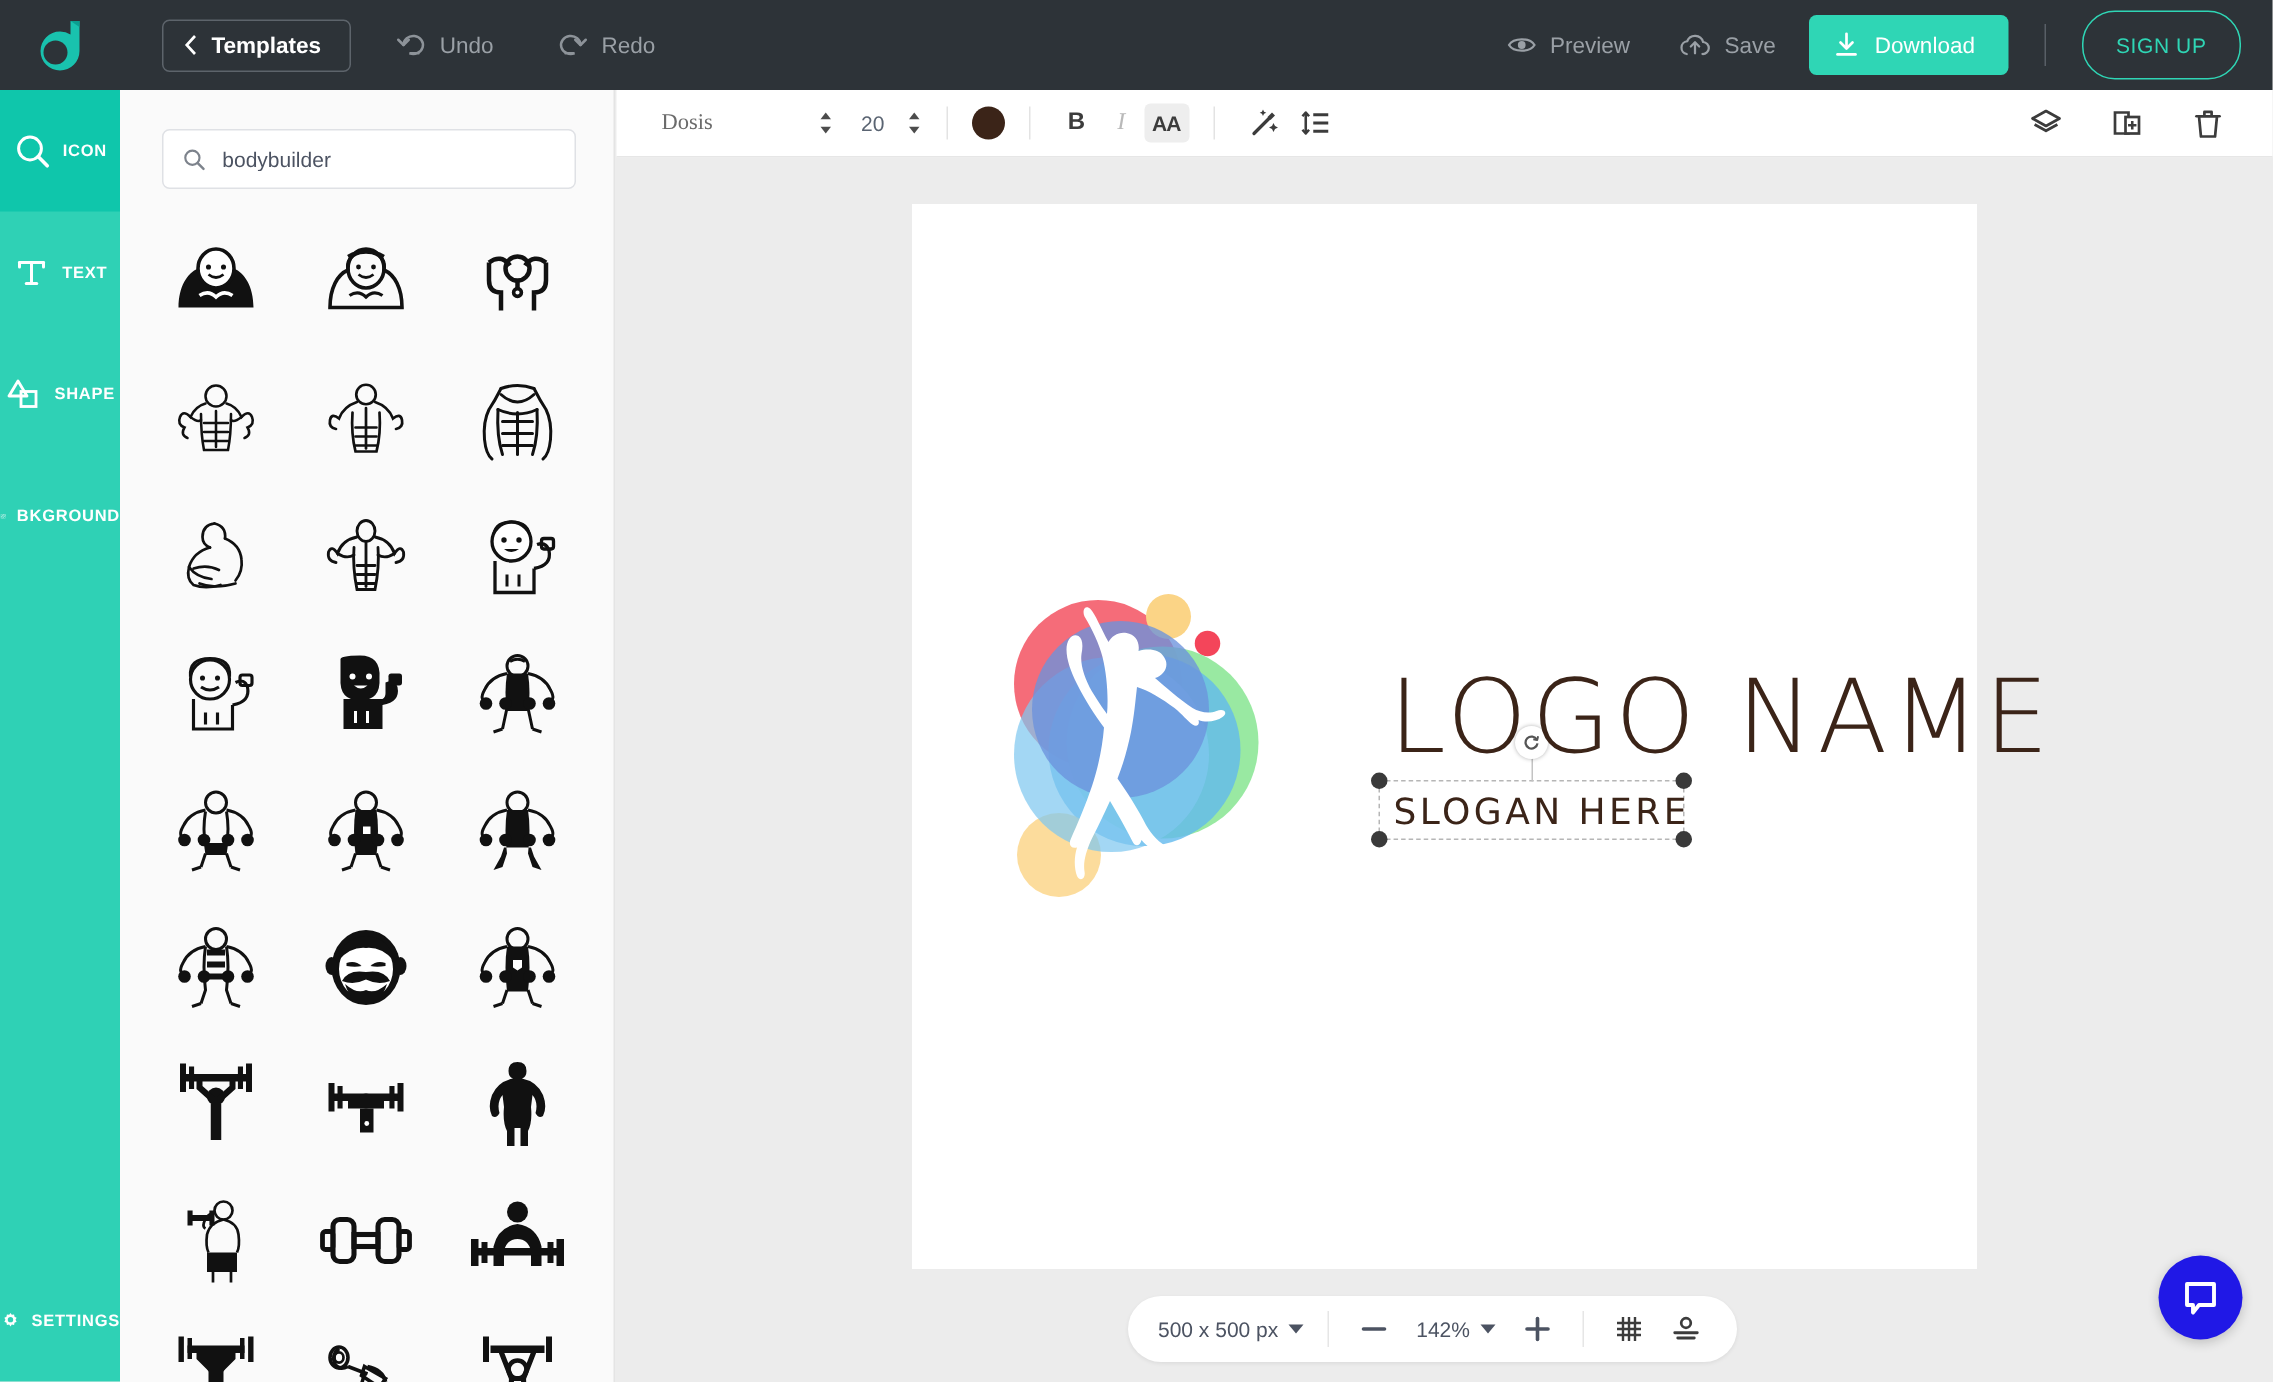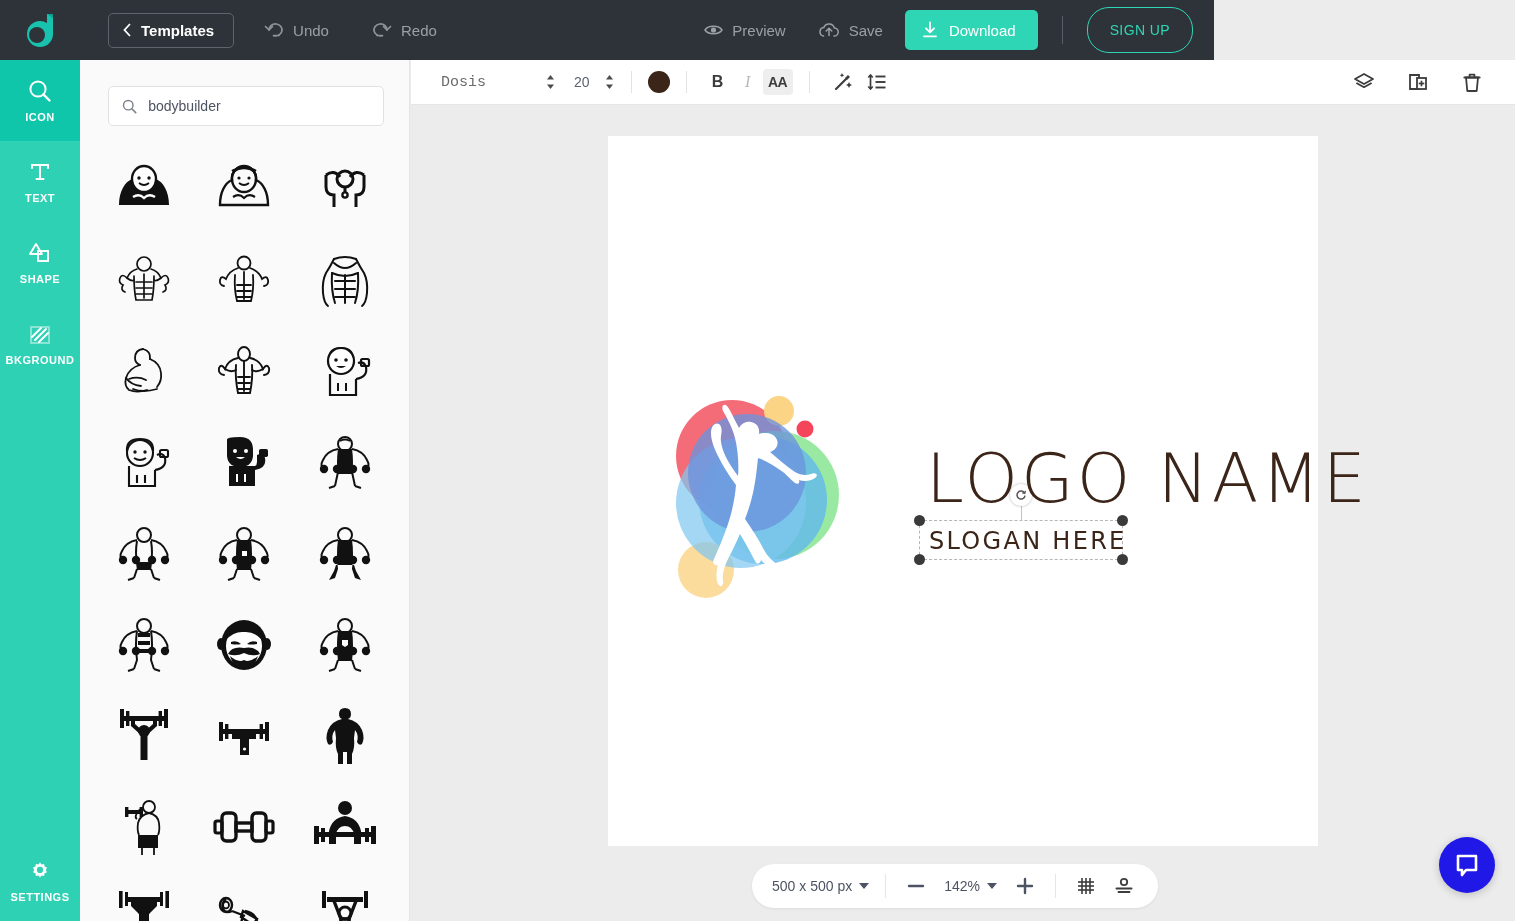--- a/index.html
+++ b/index.html
@@ -6,21 +6,21 @@
   html, body {
     width: 1515px; height: 921px;
     font-family: "Liberation Sans", sans-serif;
     background: #ececec;
     overflow: hidden;
   }
 
   
   #topbar {
     position: absolute; top: 0; left: 0;
-    width: 1214px; height: 60px;
+    width: 1515px; height: 60px;
     background: #2d3338;
     display: flex; align-items: center;
   }
   #brand-logo {
     width: 80px; height: 60px;
     display: flex; align-items: center; justify-content: center;
   }
   .tb-btn {
     display: flex; align-items: center; gap: 9px;
     color: #9aa0a6; font-size: 15px;
@@ -58,21 +58,21 @@
   }
 
   
   #rail {
     position: absolute; top: 60px; left: 0;
     width: 80px; height: 861px;
     background: #2fd1b5;
   }
   .rail-item {
     height: 81px;
-    display: flex; flex-direction: column;
+    display: flex; flex-direction: row;
     align-items: center; justify-content: center;
     gap: 7px; cursor: pointer; color: #fff;
   }
   .rail-item.active { background: #0fc6ab; }
   .rail-label {
     font-size: 11px; font-weight: bold; letter-spacing: 0.5px;
   }
   #rail-settings {
     position: absolute; bottom: 0; left: 0;
     width: 80px; height: 80px;
@@ -121,21 +121,21 @@
     width: 1104px; height: 45px;
     background: #fff;
     border-bottom: 1px solid #e6e6e6;
     display: flex; align-items: center;
   }
   #font-select {
     margin-left: 30px; width: 115px;
     display: flex; align-items: center; justify-content: space-between;
     cursor: pointer;
   }
-  .font-name { font-size: 15px; color: #6b6b6b; font-family: Liberation Mono, monospace; }
+  .font-name { font-size: 15px; color: #6b6b6b; font-family: Liberation Serif, serif; }
   #font-size-box {
     margin-left: 18px; display: flex; align-items: center; gap: 14px;
   }
   .size-val { font-size: 14px; color: #5a6472; }
   .tb-sep { width: 1px; height: 22px; background: #e3e3e3; margin: 0 16px; }
   #color-swatch {
     width: 22px; height: 22px; border-radius: 50%;
     cursor: pointer;
   }
   .fmt-btn {

